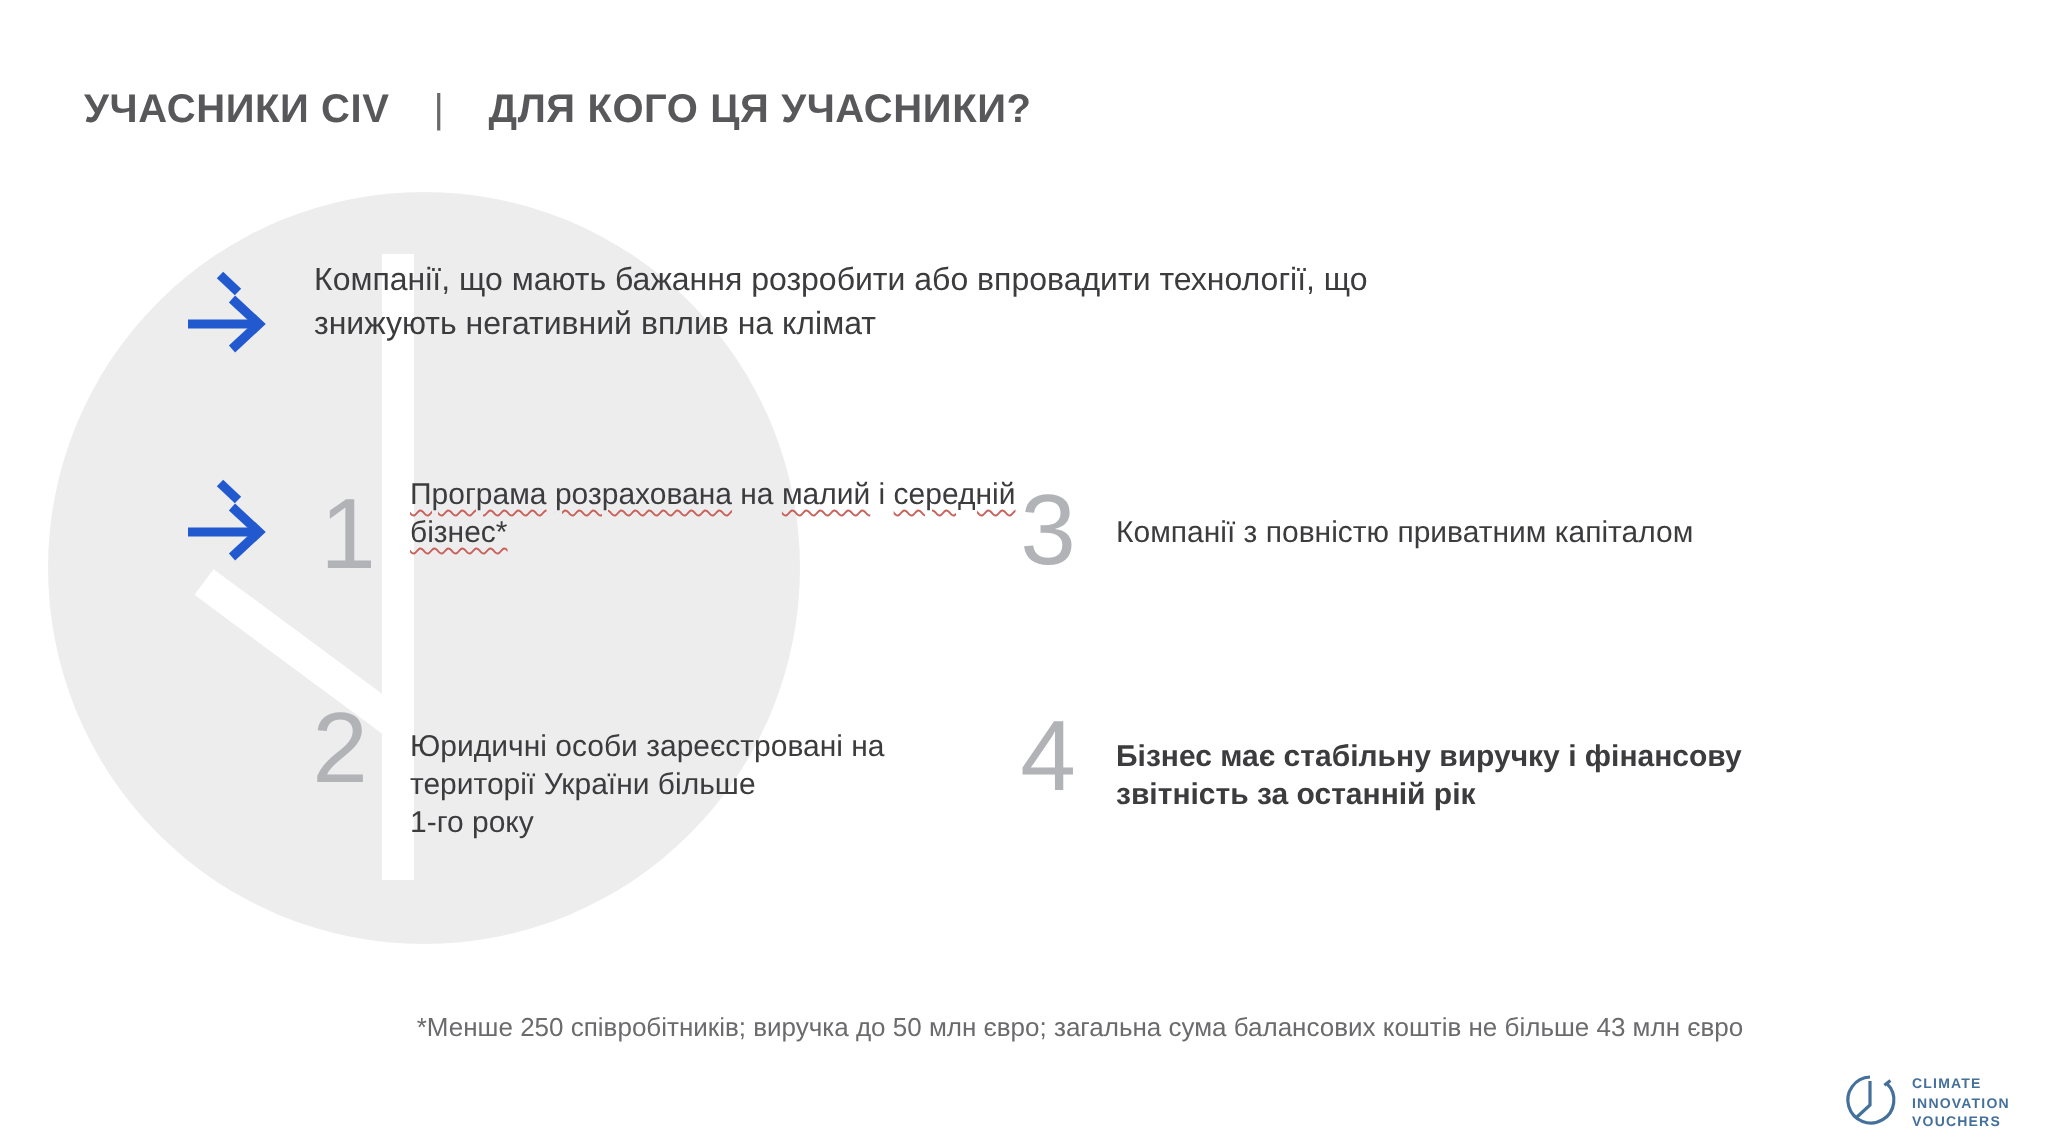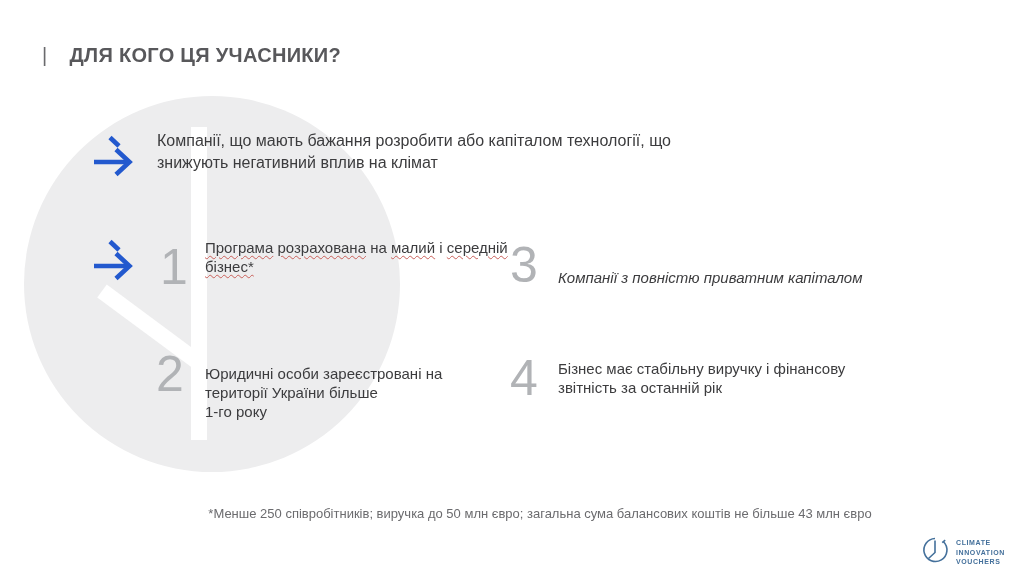--- a/index.html
+++ b/index.html
@@ -40,22 +40,22 @@
   }
   .num-1{left:152px;top:241px;}
   .num-2{left:148px;top:348px;}
   .num-3{left:502px;top:239px;}
   .num-4{left:502px;top:352px;}
   .item-text{
     position:absolute;font-size:15px;line-height:19px;color:#3c3c3e;white-space:pre-line;
   }
   .item-text-1{left:205px;top:238px;width:318px;}
   .item-text-2{left:205px;top:352px;width:280px;margin-top:12px;}
-  .item-text-3{left:558px;top:268px;width:320px;font-style:italic;}
-  .item-text-4{left:558px;top:359px;width:330px;}
+  .item-text-3{left:558px;top:257px;width:320px;}
+  .item-text-4{left:558px;top:369px;width:330px;font-weight:bold;}
   .sq{
     text-decoration-line:underline;text-decoration-style:wavy;
     text-decoration-color:#c9605a;text-decoration-thickness:1px;text-underline-offset:2px;
   }
   
   .footnote{
     position:absolute;left:0;right:0;top:506px;text-align:center;transform:translateX(28px);
     font-size:13px;color:#6b6b6e;
   }
   
@@ -71,32 +71,33 @@
 
 <div class="slide">
 
   <div>
     <div class="wm-circle"></div>
     <div class="wm-stem"></div>
     <div class="wm-diag"></div>
   </div>
 
   <h1 class="title">
+    <span>УЧАСНИКИ CIV</span>
     <span class="sep">|</span>
     <span>ДЛЯ КОГО ЦЯ УЧАСНИКИ?</span>
   </h1>
 
   <svg class="arrow-icon arrow-intro" viewBox="0 0 40 42">
     <g stroke="#2359ce" stroke-width="4.6" fill="none">
       <line x1="1" y1="27" x2="34" y2="27"></line>
       <polyline points="23,14.5 36.5,27 23,39.5"></polyline>
       <line x1="17" y1="2.5" x2="26" y2="11"></line>
     </g>
   </svg>
-  <div class="intro-text">Компанії, що мають бажання розробити або капіталом технології, що
+  <div class="intro-text">Компанії, що мають бажання розробити або впровадити технології, що
 знижують негативний вплив на клімат</div>
 
   <svg class="arrow-icon arrow-item1" viewBox="0 0 40 42">
     <g stroke="#2359ce" stroke-width="4.6" fill="none">
       <line x1="1" y1="27" x2="34" y2="27"></line>
       <polyline points="23,14.5 36.5,27 23,39.5"></polyline>
       <line x1="17" y1="2.5" x2="26" y2="11"></line>
     </g>
   </svg>
   <div class="num num-1">1</div>

